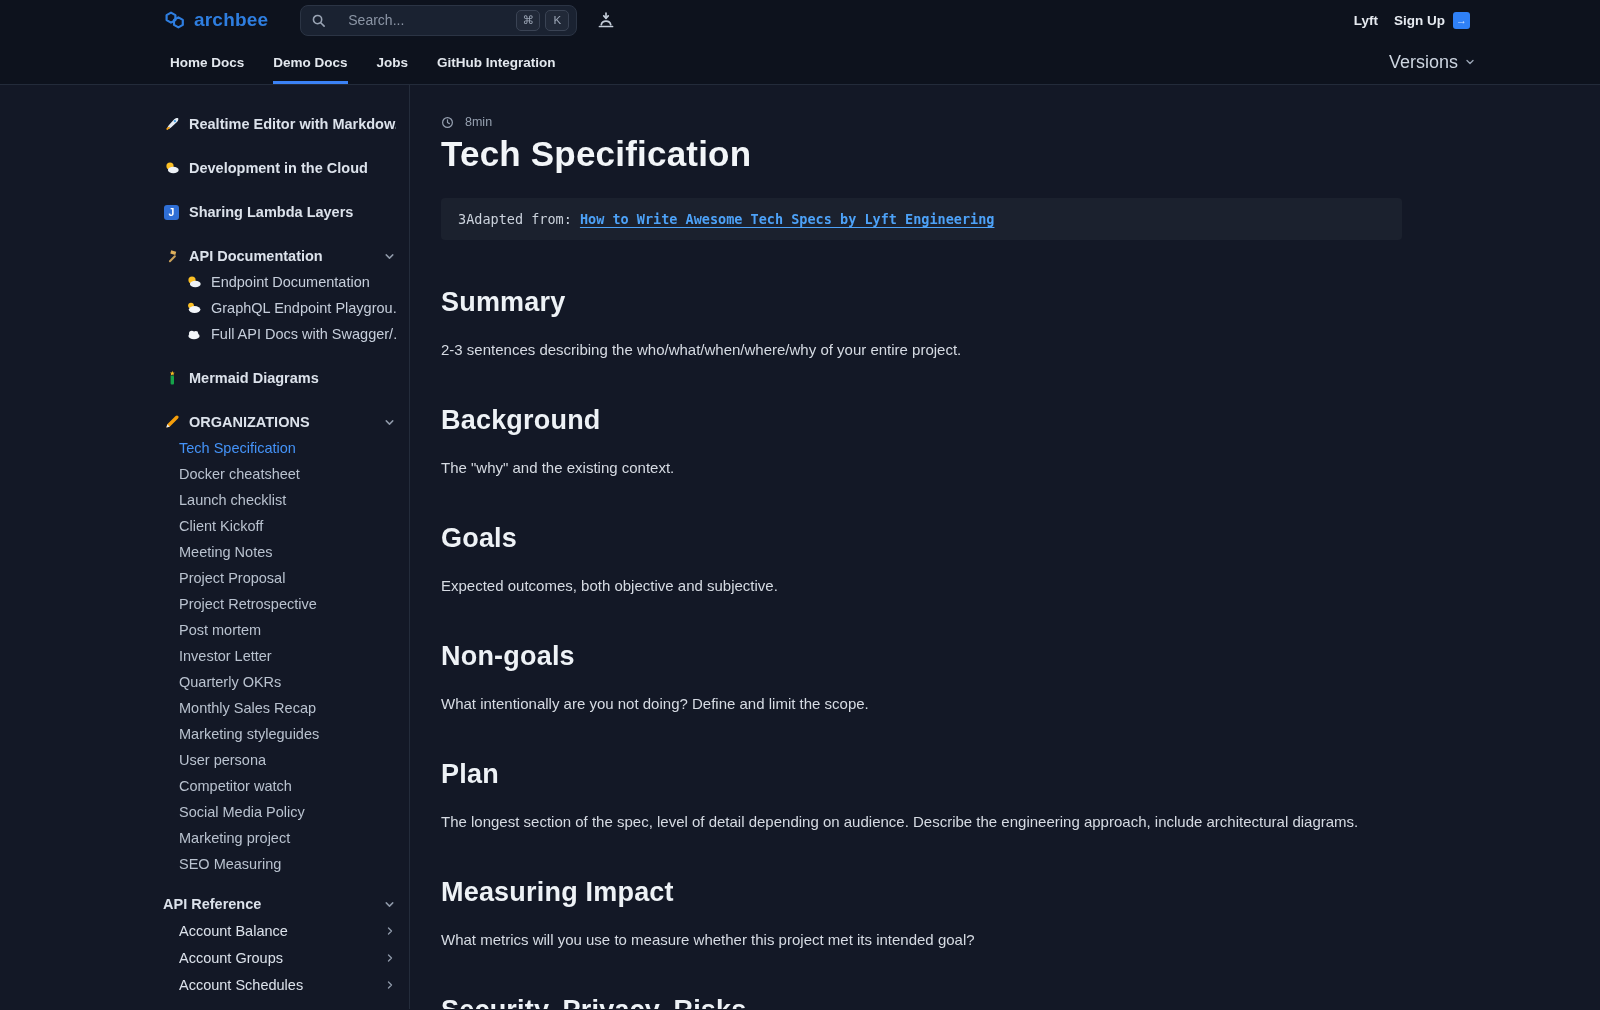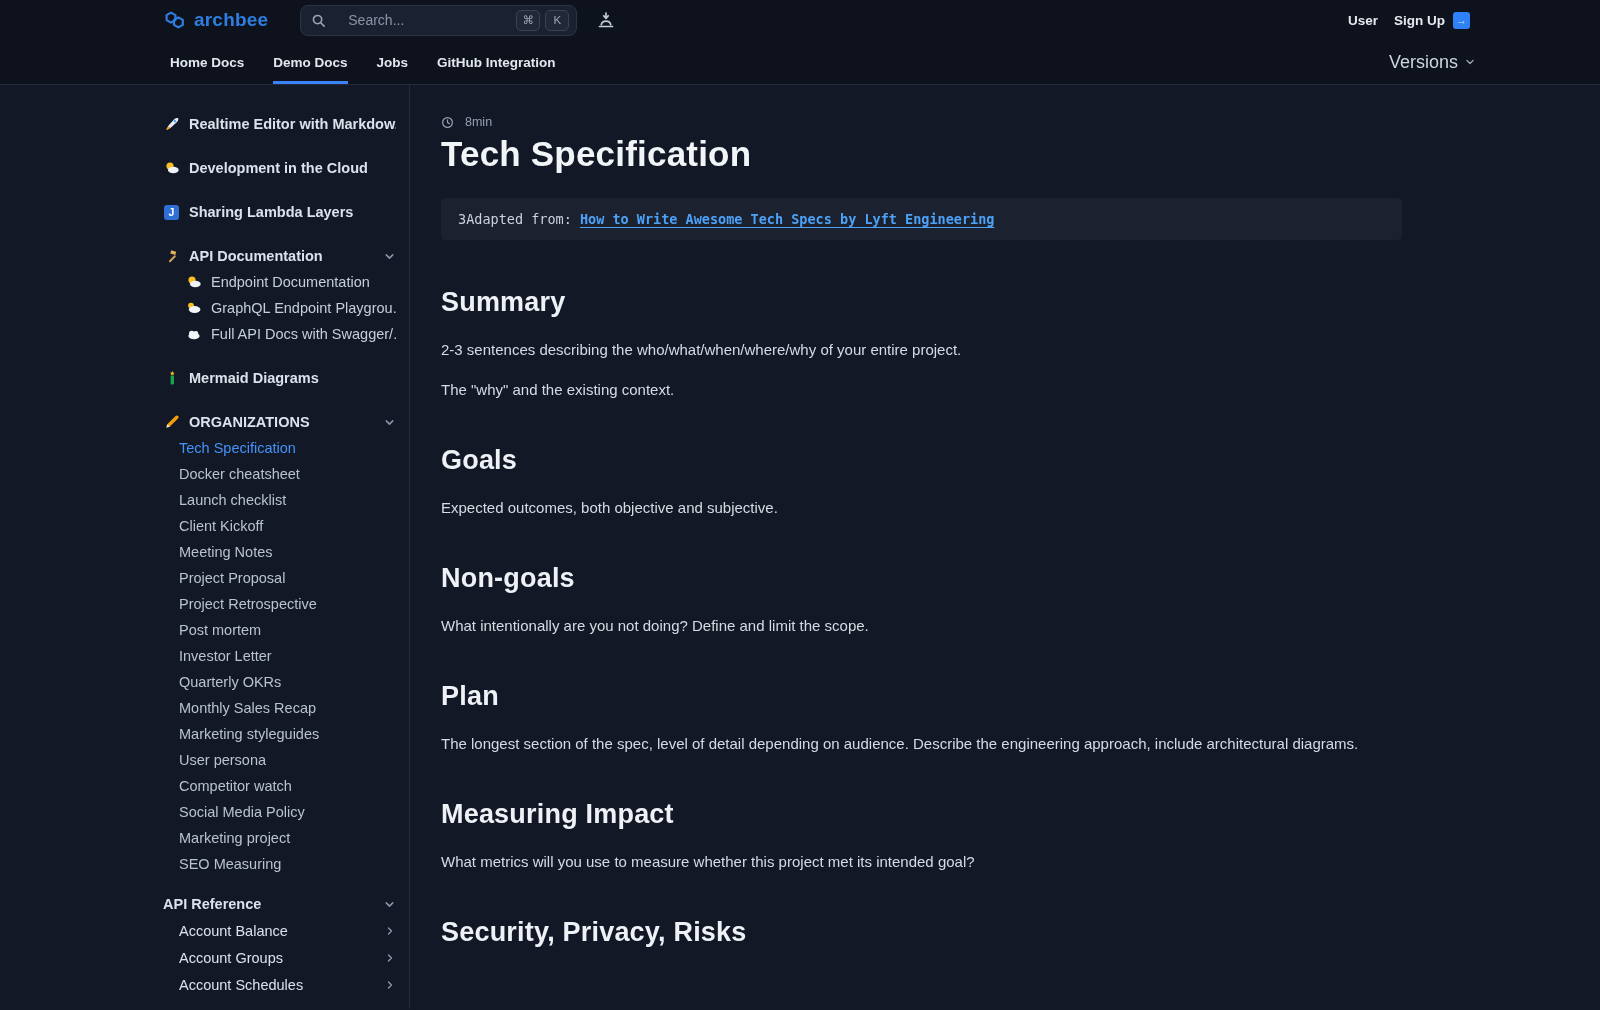--- a/index.html
+++ b/index.html
@@ -121,21 +121,21 @@
   </div>
   <button class="importbtn">
     <svg width="18" height="18" viewBox="0 0 16 16" fill="none" stroke="#c3ccd8" stroke-width="1.5" stroke-linecap="round">
       <path d="M8 1.8v4.4"></path>
         <path d="M6 4.4L8 6.4l2-2"></path>
       <path d="M3.8 12.2a4.3 4 0 018.4 0"></path>
         <path d="M2.2 13.8h11.6"></path>
     </svg>
   </button>
   <div class="top-right">
-    <a class="top-link">User</a>
+    <a class="top-link">Lyft</a>
     <a class="top-link">Sign Up</a>
     <span class="arrowbox">→</span>
   </div>
 </header>
 
 <nav class="tabsbar">
   <div id="tabs" style="display:flex;">
       <div class="tab">Home Docs</div>
       <div class="tab active">Demo Docs</div>
       <div class="tab">Jobs</div>
@@ -343,20 +343,21 @@
     <div class="callout">
       <span class="pre">3Adapted from: </span><a>How to Write Awesome Tech Specs by Lyft Engineering</a>
     </div>
 
     <div id="sections">
         <div class="section">
           <h2>Summary</h2>
           <p>2-3 sentences describing the who/what/when/where/why of your entire project.</p>
         </div>
         <div class="section">
+          <h2>Background</h2>
           <p>The "why" and the existing context.</p>
         </div>
         <div class="section">
           <h2>Goals</h2>
           <p>Expected outcomes, both objective and subjective.</p>
         </div>
         <div class="section">
           <h2>Non-goals</h2>
           <p>What intentionally are you not doing? Define and limit the scope.</p>
         </div>

